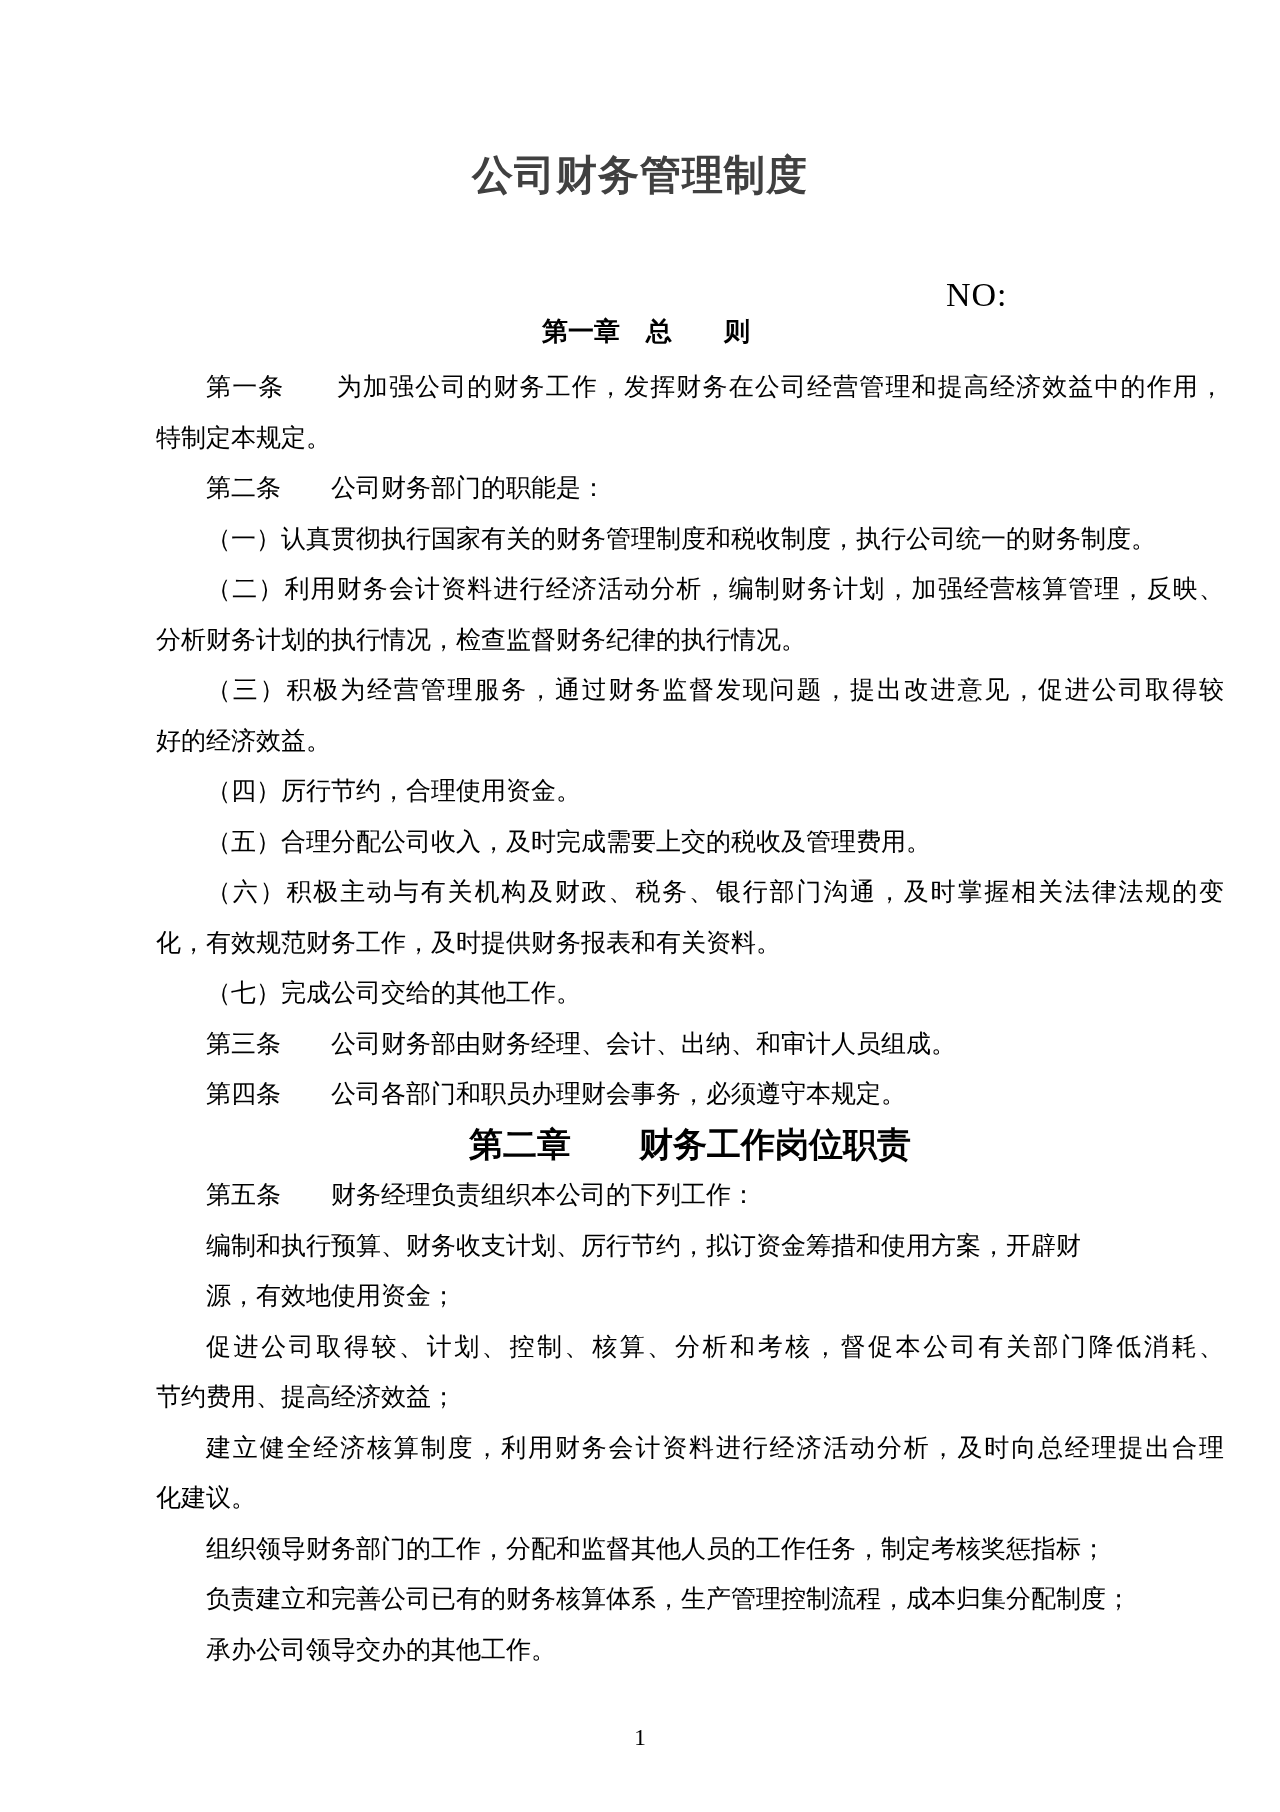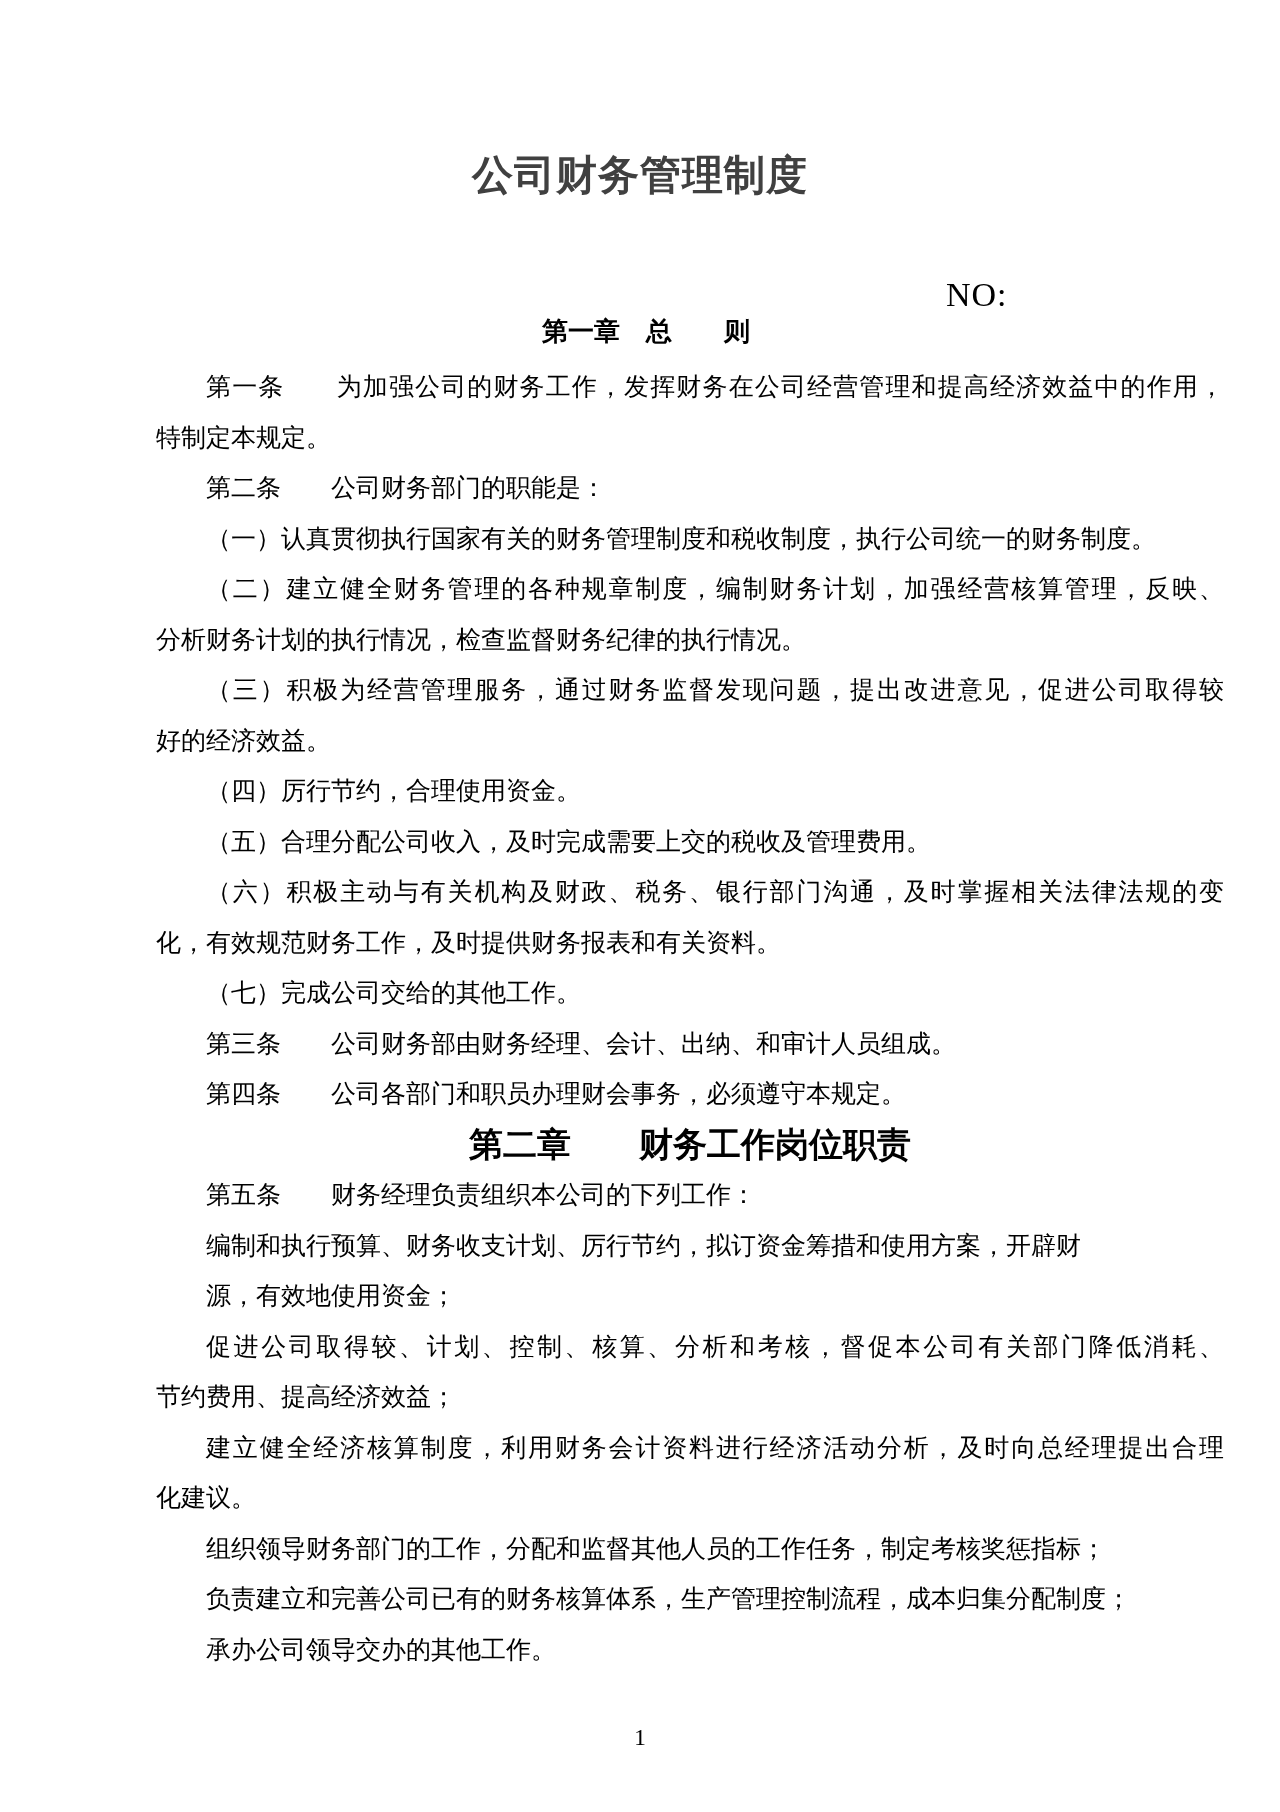--- a/index.html
+++ b/index.html
@@ -84,21 +84,21 @@
 
   <div class="doc-no">NO:</div>
 
   <div class="chapter1-heading">第一章　总　　则</div>
 
   <div class="body-lines">
     <div class="ln ind fill">第一条　　为加强公司的财务工作，发挥财务在公司经营管理和提高经济效益中的作用，</div>
     <div class="ln">特制定本规定。</div>
     <div class="ln ind">第二条　　公司财务部门的职能是：</div>
     <div class="ln ind">（一）认真贯彻执行国家有关的财务管理制度和税收制度，执行公司统一的财务制度。</div>
-    <div class="ln ind fill">（二）建立健全财务管理的各种规章制度，编制财务计划，加强经营核算管理，反映、</div>
+    <div class="ln ind fill">（二）利用财务会计资料进行经济活动分析，编制财务计划，加强经营核算管理，反映、</div>
     <div class="ln">分析财务计划的执行情况，检查监督财务纪律的执行情况。</div>
     <div class="ln ind fill">（三）积极为经营管理服务，通过财务监督发现问题，提出改进意见，促进公司取得较</div>
     <div class="ln">好的经济效益。</div>
     <div class="ln ind">（四）厉行节约，合理使用资金。</div>
     <div class="ln ind">（五）合理分配公司收入，及时完成需要上交的税收及管理费用。</div>
     <div class="ln ind fill">（六）积极主动与有关机构及财政、税务、银行部门沟通，及时掌握相关法律法规的变</div>
     <div class="ln">化，有效规范财务工作，及时提供财务报表和有关资料。</div>
     <div class="ln ind">（七）完成公司交给的其他工作。</div>
     <div class="ln ind">第三条　　公司财务部由财务经理、会计、出纳、和审计人员组成。</div>
     <div class="ln ind">第四条　　公司各部门和职员办理财会事务，必须遵守本规定。</div>

